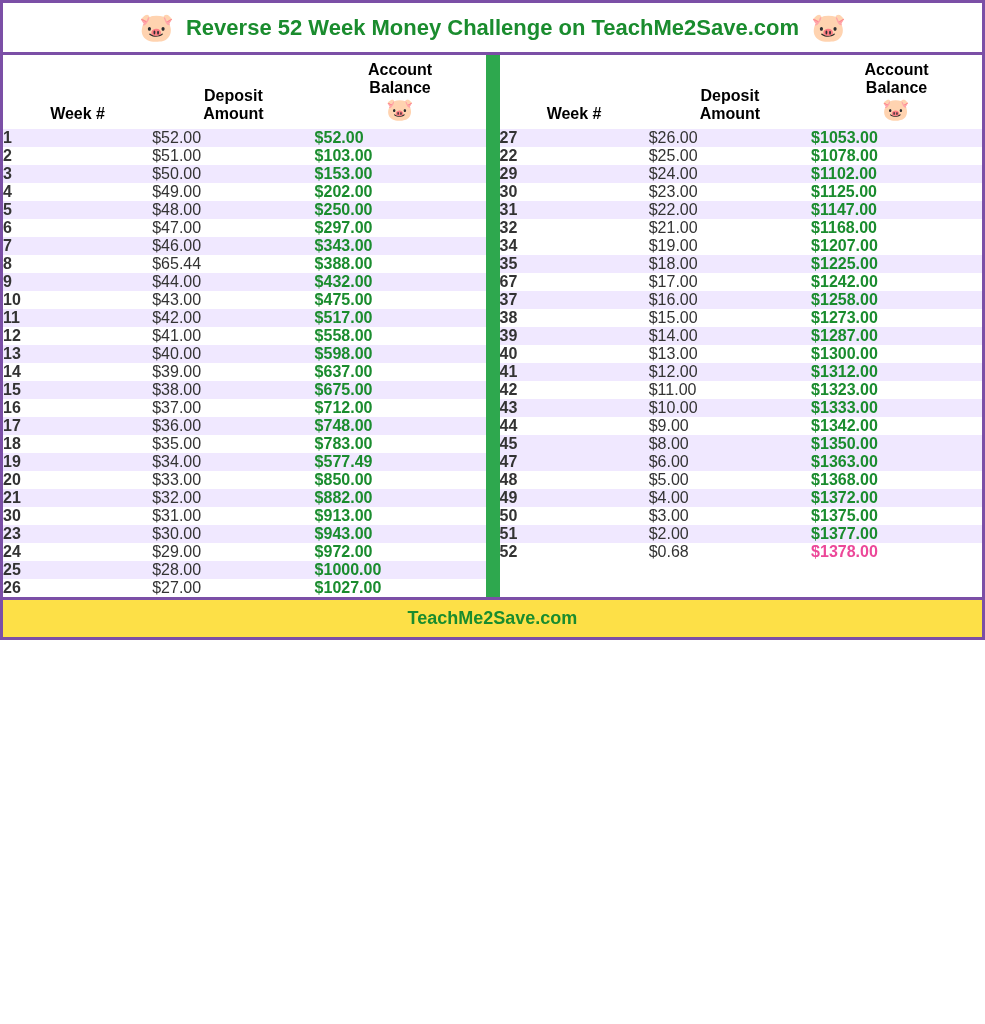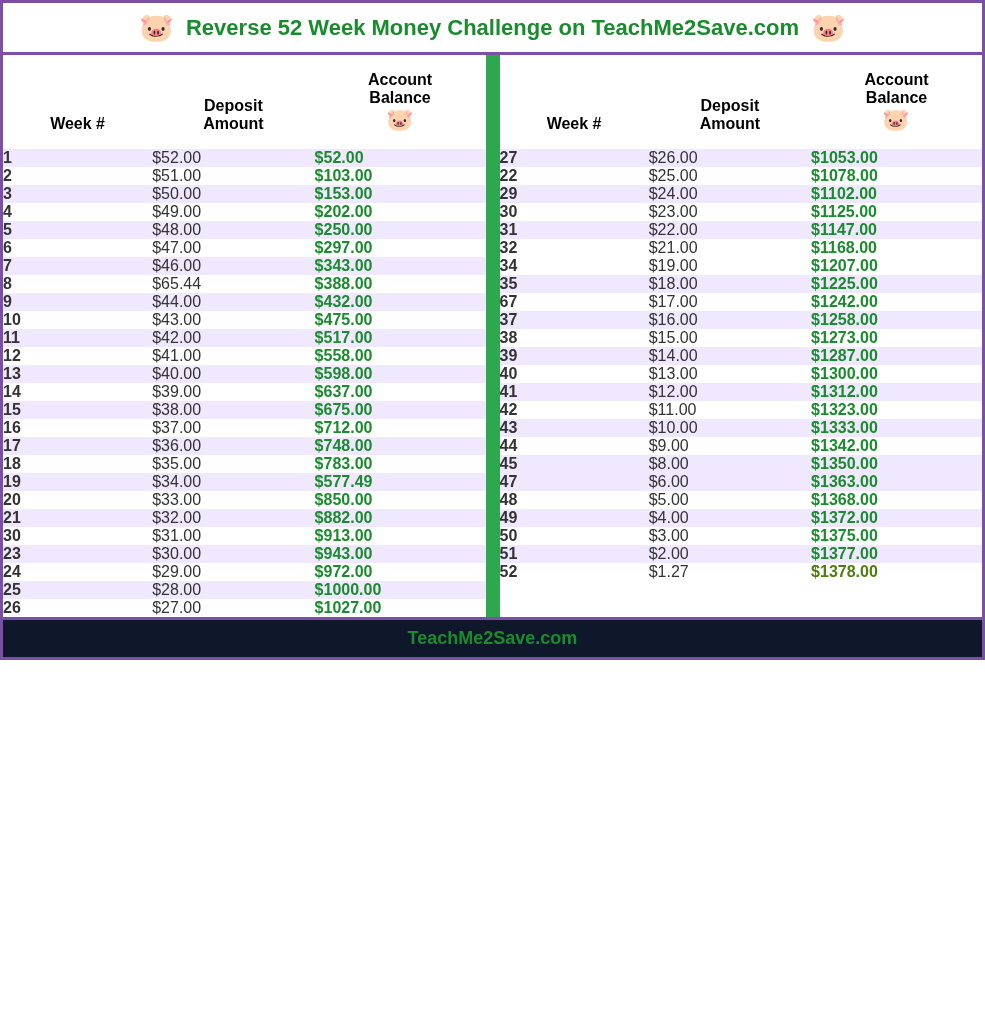--- a/index.html
+++ b/index.html
@@ -47,30 +47,30 @@
       color: #333;
     }
     .deposit {
       color: #333;
     }
     .balance {
       color: #1a8c2e;
       font-weight: bold;
     }
     .balance-last {
-      color: #4d7c0f;
+      color: #ec4899;
       font-weight: bold;
       font-size: 16px;
     }
     .header-row th {
       vertical-align: bottom;
-      padding: 16px 4px;
+      padding: 6px 4px;
     }
     .footer {
-      background: #0f172a;
+      background: #fde047;
       border-top: 3px solid #7b4fa6;
       text-align: center;
       padding: 8px;
       font-size: 18px;
       font-weight: bold;
       color: #1a8c2e;
     }
     table {
       border-collapse: collapse;
       width: 100%;
@@ -355,21 +355,21 @@
       <td class="deposit">$3.00</td>
       <td class="balance">$1375.00</td>
     </tr>
             <tr class="row-even">
       <td class="week-num">51</td>
       <td class="deposit">$2.00</td>
       <td class="balance">$1377.00</td>
     </tr>
             <tr class="row-odd">
       <td class="week-num">52</td>
-      <td class="deposit">$1.27</td>
+      <td class="deposit">$0.68</td>
       <td class="balance-last">$1378.00</td>
     </tr>
           </tbody>
       </table>
     </div>
   </div>
 
   <div class="footer">
     <span>TeachMe2Save.com</span>
   </div>

